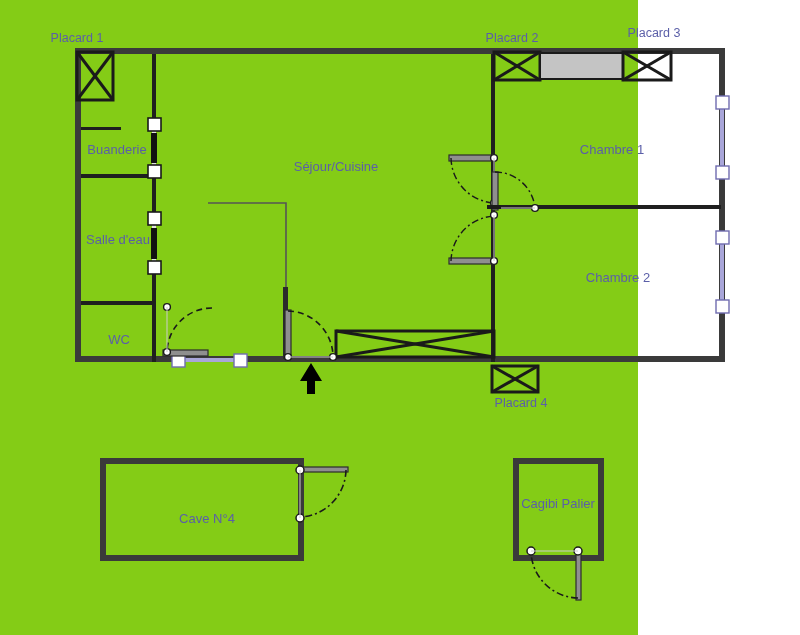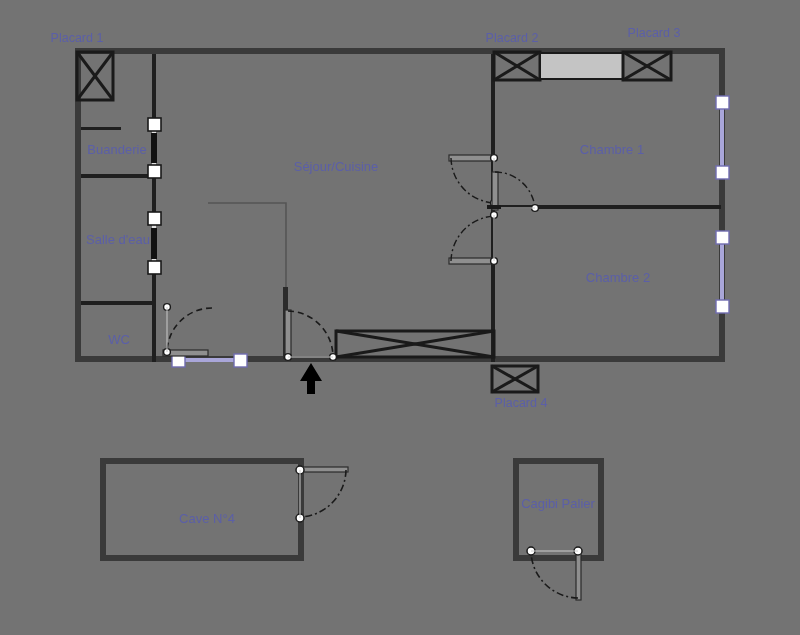--- a/index.html
+++ b/index.html
@@ -8,23 +8,23 @@
     background: #ffffff;
   }
   body {
     width: 800px;
     height: 635px;
     font-family: "Liberation Sans", sans-serif;
     overflow: hidden;
   }
   #plan-root {
     position: relative;
-    width: 800px;
+    width: 638px;
     height: 635px;
-    background: #737373;
+    background: #84cc16;
   }
   svg.floorplan {
     display: block;
     width: 800px;
     height: 635px;
   }
   text.room-label {
     font-family: "Liberation Sans", sans-serif;
     font-size: 13px;
     fill: #5b5fa8;

